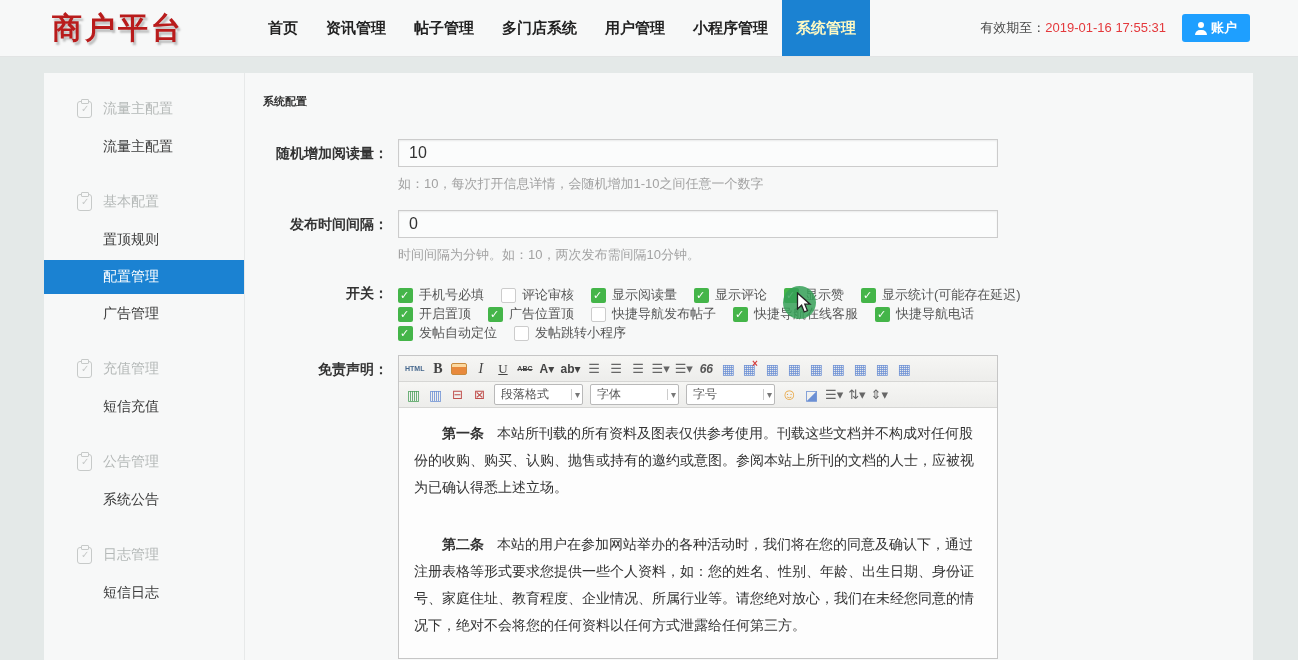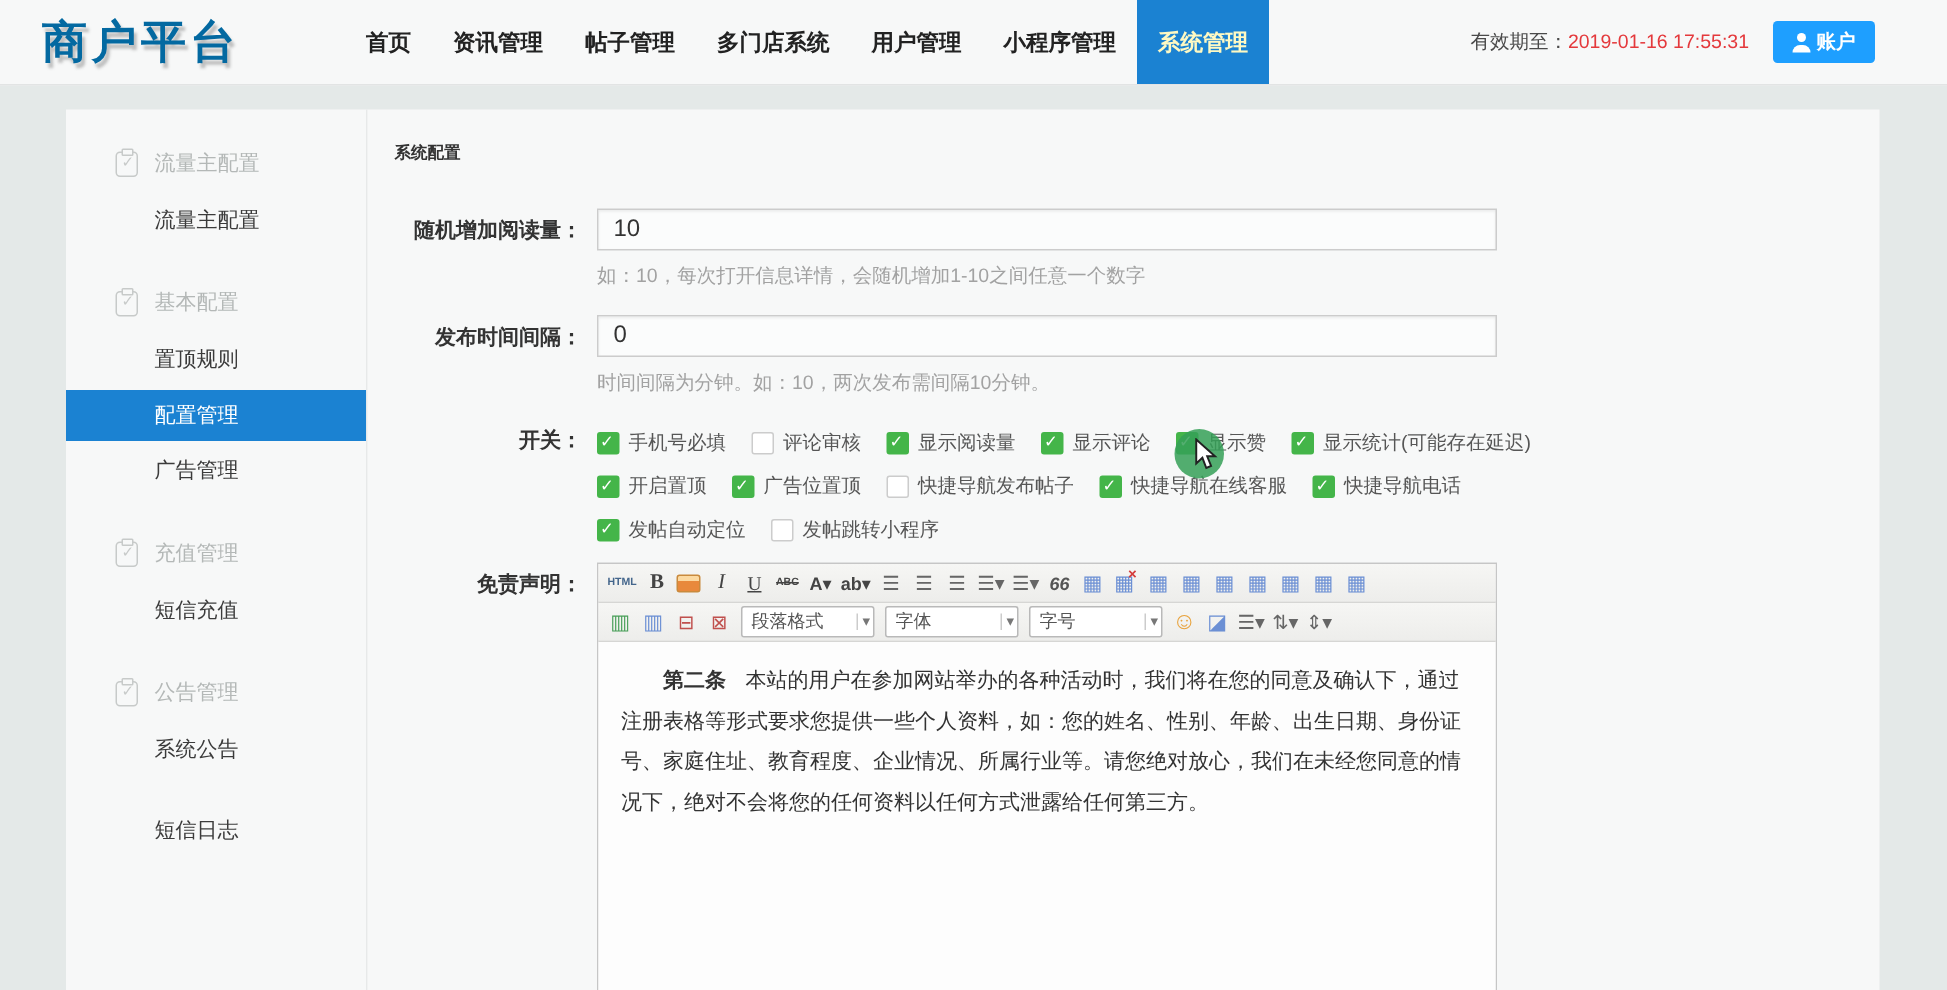--- a/index.html
+++ b/index.html
@@ -9,22 +9,22 @@
     background:#e4e9e8;
     font-family:"Liberation Sans","DejaVu Sans",sans-serif;
     position:relative;
   }
   
   .header {
     height:57px; background:#f7f8f8; border-bottom:1px solid #e2e4e4;
     display:flex; align-items:stretch;
   }
   .logo {
-    margin-left:28px; width:190px; display:flex; align-items:center;
-    font-size:30px; font-weight:bold; letter-spacing:3px; color:#0369a1;
+    margin-left:52px; width:190px; display:flex; align-items:center;
+    font-size:30px; font-weight:bold; letter-spacing:3px; color:#b91c1c;
     text-shadow:2px 3px 2px rgba(120,120,120,.45);
     cursor:pointer;
   }
   .nav { display:flex; align-items:stretch; margin-left:12px; }
   .nav-item {
     padding:0 14px; display:flex; align-items:center;
     font-size:15px; font-weight:bold; color:#222; cursor:pointer; white-space:nowrap;
   }
   .nav-item.active { background:#1b82d2; color:#fef9c3; }
   .header-right { margin-left:auto; margin-right:48px; display:flex; align-items:center; gap:16px; }
@@ -67,21 +67,21 @@
   .form-control { margin-left:10px; }
   .text-input {
     width:600px; height:28px; border:1px solid #ccc; background:#fbfcfc;
     padding:0 10px; font-size:16px; color:#333;
     box-shadow:inset 0 1px 2px rgba(0,0,0,.07);
     font-family:inherit;
   }
   .hint { margin:8px 0 17px 135px; font-size:13px; color:#a2a2a2; }
 
   
-  .switch-rows { display:flex; flex-direction:column; gap:11px; padding-top:5px; margin-bottom:13px; }
+  .switch-rows { display:flex; flex-direction:column; gap:1px; padding-top:5px; margin-bottom:13px; }
   .switch-row { display:flex; gap:17px; align-items:center; }
   .switch { display:flex; align-items:center; gap:6px; font-size:13px; color:#565656; cursor:pointer; white-space:nowrap; }
   .checkbox { width:15px; height:15px; border-radius:2px; position:relative; flex-shrink:0; }
   .checkbox.checked { background:#44b549; }
   .checkbox.checked::after { content:"\2713"; position:absolute; top:1px; left:2px; color:#fff; font-size:11px; font-weight:bold; line-height:13px; }
   .checkbox.unchecked { background:#fff; border:1px solid #ccc; }
 
   
   .editor { width:600px; border:1px solid #c6c6c6; background:#fff; }
   .toolbar-row {
@@ -173,20 +173,24 @@
       <div class="side-item" data-name="sidebar-item-sms-recharge">短信充值</div>
     </div>
     <div class="side-group" data-name="sidebar-group-announce">
       <div class="side-group-title" data-name="sidebar-group-title">
         <span class="clip-icon" data-name="clipboard-check-icon"></span>
         <span data-name="sidebar-group-label">公告管理</span>
       </div>
       <div class="side-item" data-name="sidebar-item-system-announce">系统公告</div>
     </div>
     <div class="side-group" data-name="sidebar-group-logs">
+      <div class="side-group-title" data-name="sidebar-group-title">
+        <span class="clip-icon" data-name="clipboard-check-icon"></span>
+        <span data-name="sidebar-group-label">日志管理</span>
+      </div>
       <div class="side-item" data-name="sidebar-item-sms-log">短信日志</div>
     </div>
   </div>
 
   <div class="main" data-name="main-panel">
     <div class="main-title" data-name="page-title">系统配置</div>
 
     <div class="form-row" data-name="form-row-read-count">
       <div class="form-label" data-name="read-count-label">随机增加阅读量：</div>
       <div class="form-control"><input class="text-input" type="text" data-name="read-count-input" value="10" style=""></div>
@@ -309,20 +313,21 @@
                 <span data-name="select-value">字号</span>
                 <span class="caret" data-name="chevron-down-icon">▾</span>
               </span>
             <span class="tbtn" data-name="emoticons-icon">☺</span>
             <span class="tbtn ic-blue" data-name="eraser-icon">◪</span>
             <span class="tbtn ic-gray" data-name="line-height-icon">☰▾</span>
             <span class="tbtn ic-gray" data-name="vertical-align-icon">⇅▾</span>
             <span class="tbtn ic-gray" data-name="list-spacing-icon">⇕▾</span>
           </div>
           <div class="editor-body" data-name="editor-content-area">
+            <p data-name="disclaimer-paragraph"><span class="term" data-name="paragraph-term">第一条</span><span data-name="paragraph-text">本站所刊载的所有资料及图表仅供参考使用。刊载这些文档并不构成对任何股份的收购、购买、认购、抛售或持有的邀约或意图。参阅本站上所刊的文档的人士，应被视为已确认得悉上述立场。</span></p>
             <p data-name="disclaimer-paragraph"><span class="term" data-name="paragraph-term">第二条</span><span data-name="paragraph-text">本站的用户在参加网站举办的各种活动时，我们将在您的同意及确认下，通过注册表格等形式要求您提供一些个人资料，如：您的姓名、性别、年龄、出生日期、身份证号、家庭住址、教育程度、企业情况、所属行业等。请您绝对放心，我们在未经您同意的情况下，绝对不会将您的任何资料以任何方式泄露给任何第三方。</span></p>
 
           </div>
         </div>
       </div>
     </div>
   </div>
 </div>
 
 <div class="cursor-halo" data-name="cursor-highlight-circle"></div>

